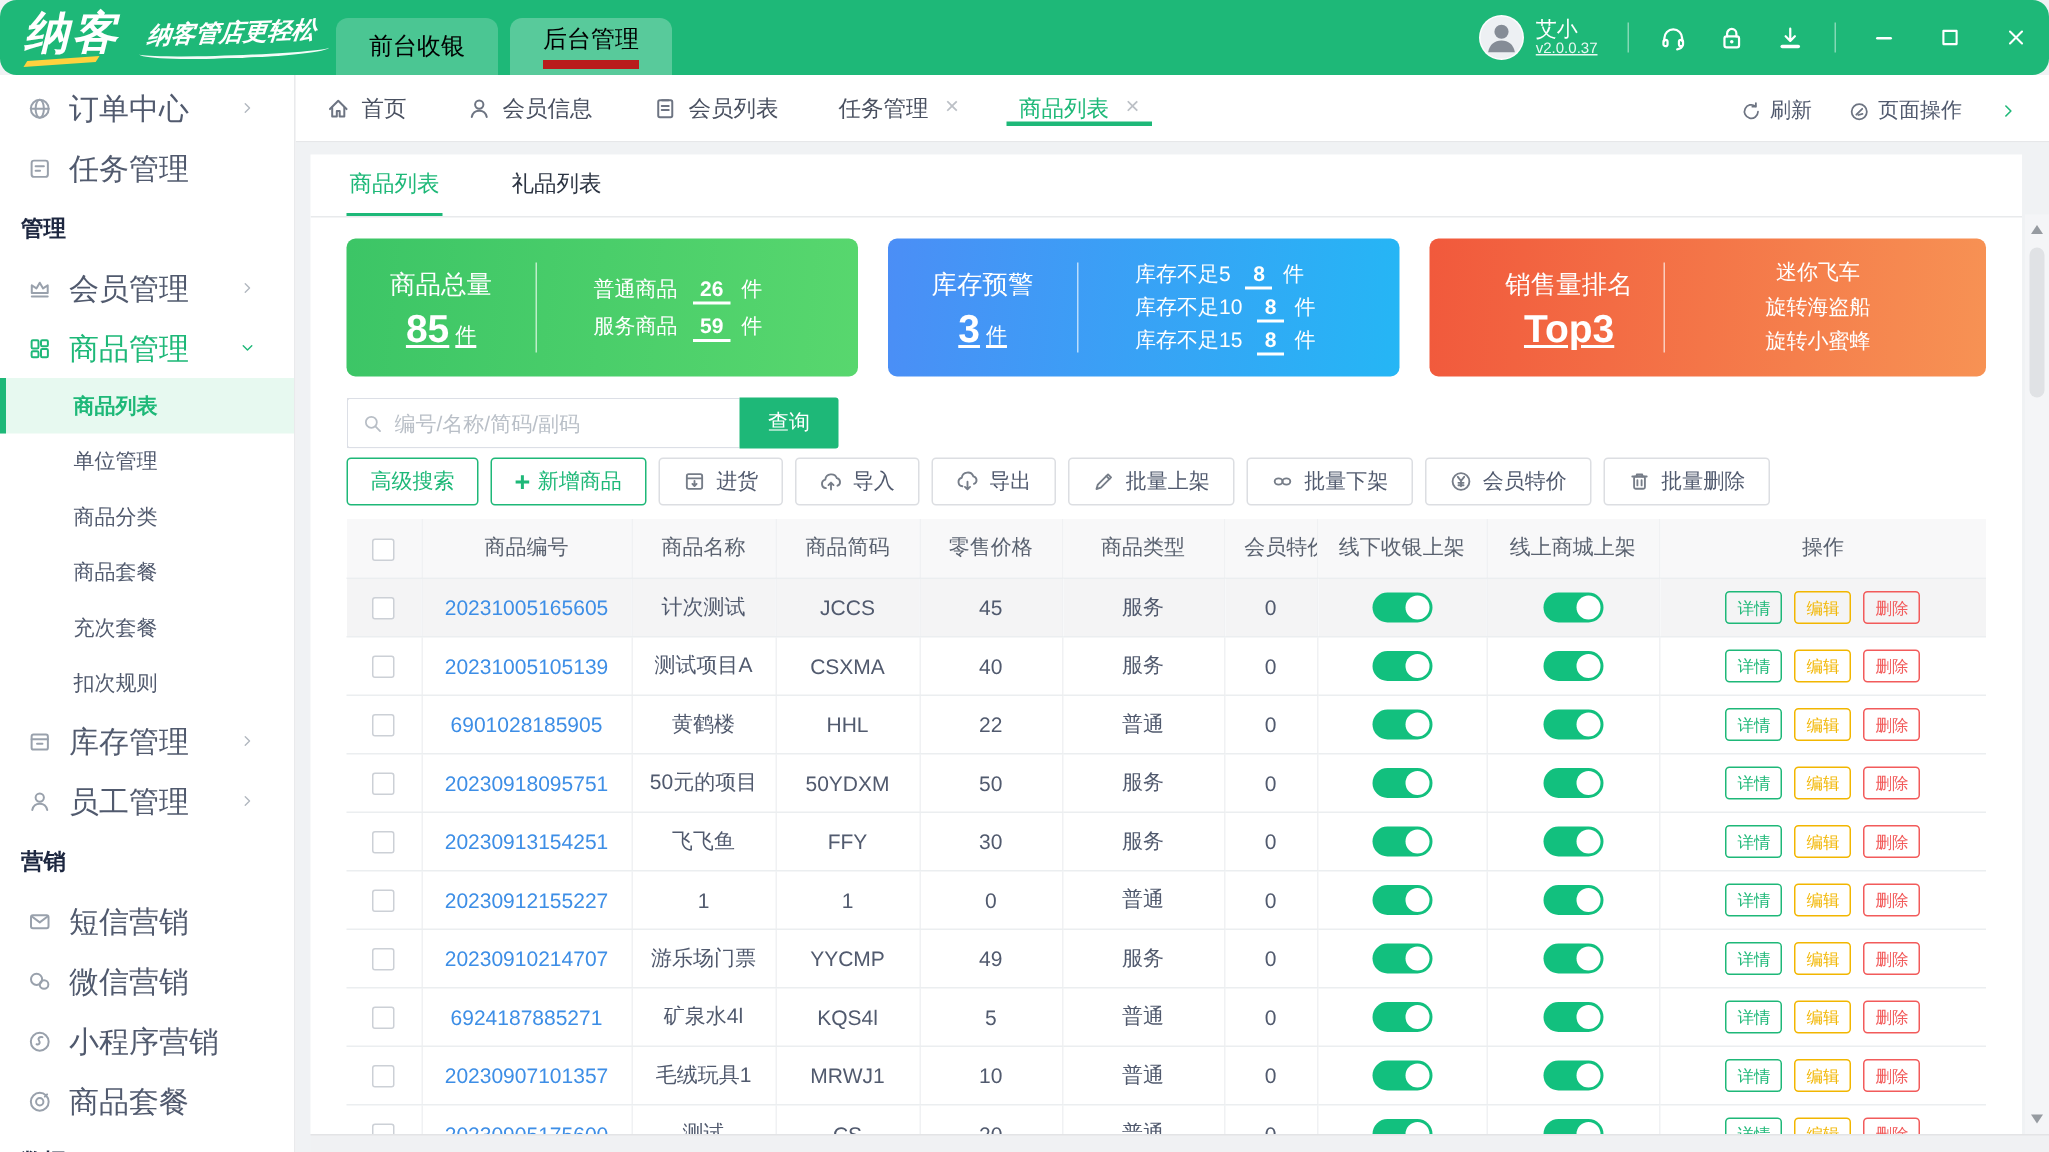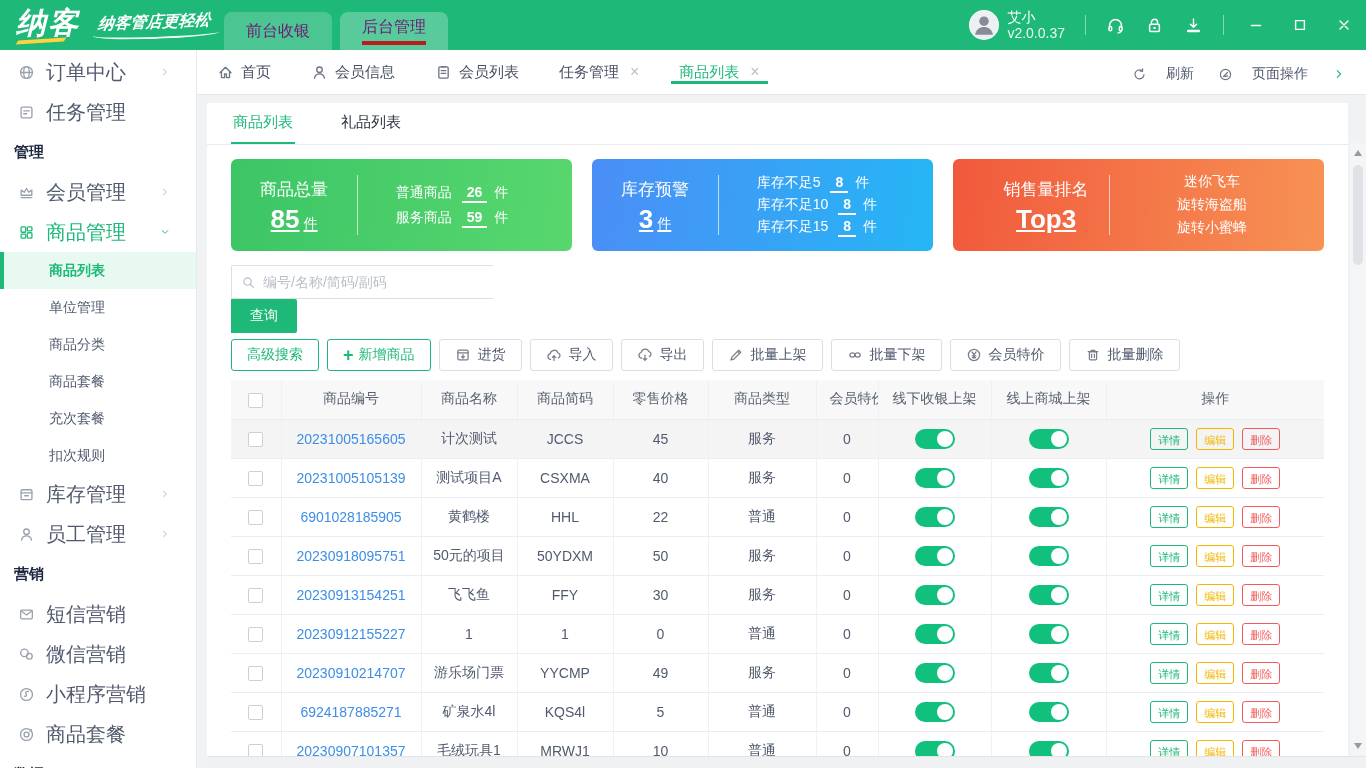--- a/index.html
+++ b/index.html
@@ -1,35 +1,35 @@
 <!DOCTYPE html>
 <html><head>
 <meta charset="utf-8">
 <style>
   *{margin:0;padding:0;box-sizing:border-box;}
   body{font-family:"Liberation Sans","DejaVu Sans",sans-serif;}
   .screen{position:relative;width:1366px;height:768px;background:#f0f2f4;overflow:hidden;}
 
   
-  .topbar{position:absolute;left:0;top:0;right:0;height:50px;background:#1eb878;display:flex;align-items:center;padding:0 10px 0 14px;z-index:30;}
+  .topbar{position:absolute;left:0;top:0;right:0;height:50px;background:#1eb878;display:flex;align-items:center;padding:0 10px 0 14px;z-index:30;border-radius:11px;}
   .brand{display:flex;align-items:center;gap:12px;}
   .logo{position:relative;color:#fff;font-size:30px;font-weight:bold;font-style:italic;letter-spacing:2px;line-height:1;padding:2px 6px 6px 2px;}
   .logo::after{content:"";position:absolute;left:4px;bottom:1px;width:46px;height:4px;background:#ffd23e;transform:skewX(-35deg) rotate(-4deg);}
   .slogan{position:relative;color:#fff;font-family:"DejaVu Serif","Liberation Serif",serif;font-style:italic;font-weight:bold;font-size:16px;transform:skewX(-8deg) rotate(-2deg);padding-bottom:6px;}
   .slogan::after{content:"";position:absolute;left:-4px;right:-10px;bottom:0;height:8px;border-bottom:2px solid rgba(255,255,255,.95);border-radius:0 0 100% 100%/0 0 10px 10px;}
   .topnav{margin-left:14px;align-self:stretch;display:flex;align-items:flex-end;gap:8px;}
-  .topnav-tab{height:38px;padding:12px 22px;display:flex;align-items:center;background:rgba(255,255,255,.20);border-radius:8px 8px 0 0;color:#701a75;font-size:16px;cursor:pointer;}
+  .topnav-tab{height:38px;padding:12px 22px;display:flex;align-items:center;background:rgba(255,255,255,.20);border-radius:8px 8px 0 0;color:#000000;font-size:16px;cursor:pointer;}
   .topnav-tab.active{background:rgba(255,255,255,.26);}
-  .topnav-tab.active span{border-bottom:4px solid #b91c1c;padding-bottom:3px;}
+  .topnav-tab.active span{border-bottom:6px solid #b91c1c;padding-bottom:3px;}
   .top-right{margin-left:auto;display:flex;align-items:center;gap:20px;color:#fff;}
   .userbox{display:flex;align-items:center;gap:8px;cursor:pointer;}
   .avatar{width:30px;height:30px;border-radius:50%;background:#edf0f3;border:1px solid rgba(255,255,255,.8);display:flex;align-items:center;justify-content:center;overflow:hidden;}
   .user-meta{line-height:1.15;}
   .user-name{font-size:14px;}
-  .user-ver{font-size:14px;opacity:.9;}
+  .user-ver{font-size:10px;opacity:.9;text-decoration:underline;}
   .tdiv{width:1px;height:20px;background:rgba(255,255,255,.45);}
   .tool{width:19px;height:19px;color:#fff;cursor:pointer;}
   .winbtn{width:16px;height:16px;color:#fff;cursor:pointer;margin:0 4px;}
   .ic{display:inline-block;}
   .ic svg{width:100%;height:100%;display:block;}
 
   
   .sidebar{position:absolute;left:0;top:50px;bottom:0;width:197px;background:#fff;border-right:1px solid #e9eaec;overflow:hidden;padding-top:2px;z-index:20;}
   .sb-item{height:40px;display:flex;align-items:center;padding:0 14px 0 18px;color:#515a6e;font-size:20px;cursor:pointer;}
   .sb-item .ic{width:17px;height:17px;margin-right:11px;color:#99a1ac;flex:none;}
@@ -43,21 +43,21 @@
 
   
   .workarea{position:absolute;left:197px;top:50px;right:0;bottom:0;}
   .tabbar{position:absolute;left:0;top:0;right:0;height:45px;background:#fff;border-bottom:1px solid #e6e7e9;display:flex;align-items:flex-end;padding:11px 20px;}
   .ptab{position:relative;height:100%;display:flex;align-items:center;gap:7px;margin-right:40px;font-size:15px;color:#495060;cursor:pointer;}
   .ptab .ic{width:17px;height:17px;color:#6d7482;}
   .ptab .x{color:#bcc0c6;font-size:16px;margin-left:4px;cursor:pointer;}
   .ptab.active{color:#1eb878;}
   .ptab.active::after{content:"";position:absolute;left:-8px;right:-8px;bottom:-1px;height:3px;background:#1eb878;}
   .tabbar-right{margin-left:auto;display:flex;align-items:center;gap:24px;color:#515a6e;font-size:14px;}
-  .tb-act{display:flex;align-items:center;gap:19px;cursor:pointer;}
+  .tb-act{display:flex;align-items:center;gap:5px;cursor:pointer;}
   .tb-act .ic{width:15px;height:15px;color:#6d7482;}
   .tb-chev{width:14px;height:14px;color:#1eb878;cursor:pointer;}
 
   .content-bg{position:absolute;left:0;top:45px;right:0;bottom:0;background:#f0f2f4;}
   .card{position:absolute;left:10px;top:8px;right:18px;bottom:12px;background:#fff;overflow:hidden;}
 
   .inner-tabs{height:42px;border-bottom:1px solid #e8eaec;display:flex;align-items:flex-end;padding:0 26px;gap:48px;}
   .itab{position:relative;padding-bottom:12px;font-size:15px;color:#2c3442;cursor:pointer;}
   .itab.active{color:#1eb878;}
   .itab.active::after{content:"";position:absolute;left:-2px;right:-2px;bottom:0;height:2px;background:#1eb878;}
@@ -70,21 +70,21 @@
   .scard .left .u{font-size:14px;font-weight:normal;margin-left:4px;}
   .scard .vdiv{width:1px;height:60px;background:rgba(255,255,255,.65);}
   .scard .right{flex:1;display:flex;flex-direction:column;justify-content:center;gap:7px;padding-left:11%;}
   .scard .right.tight{gap:4px;font-size:13px;}
   .scard .right.centered{padding-left:0;align-items:center;gap:5px;}
   .sline{font-size:14px;white-space:nowrap;}
   .sline .ll{margin-right:10px;}
   .sline .lv{font-weight:bold;border-bottom:2px solid #fff;padding:0 5px 1px;cursor:pointer;}
   .sline .lu{margin-left:7px;}
 
-  .search-row{display:flex;margin:14px 24px 0;flex-direction:column;}
+  .search-row{display:flex;margin:14px 24px 0;}
   .sinput{width:262px;height:34px;border:1px solid #dcdfe6;border-right:none;border-radius:2px 0 0 2px;display:flex;align-items:center;padding:0 9px;gap:7px;background:#fff;}
   .sinput .ic{width:15px;height:15px;color:#b8bec6;flex:none;}
   .sinput input{border:none;outline:none;flex:1;font-size:14px;color:#333;font-family:inherit;background:transparent;}
   .sinput input::placeholder{color:#b9bfc7;}
   .btn-query{width:66px;height:34px;background:#1eb878;color:#fff;border:none;border-radius:0 2px 2px 0;font-size:14px;cursor:pointer;font-family:inherit;}
 
   .toolbar{display:flex;gap:8px;margin:6px 24px 0;}
   .tbtn{height:32px;padding:4px 15px;border:1px solid #dcdee2;border-radius:3px;background:#fff;display:flex;align-items:center;gap:7px;font-size:14px;color:#515a6e;cursor:pointer;font-family:inherit;white-space:nowrap;}
   .tbtn .ic{width:16px;height:16px;color:#767d88;}
   .tbtn.green{border-color:#1eb878;color:#1eb878;}

